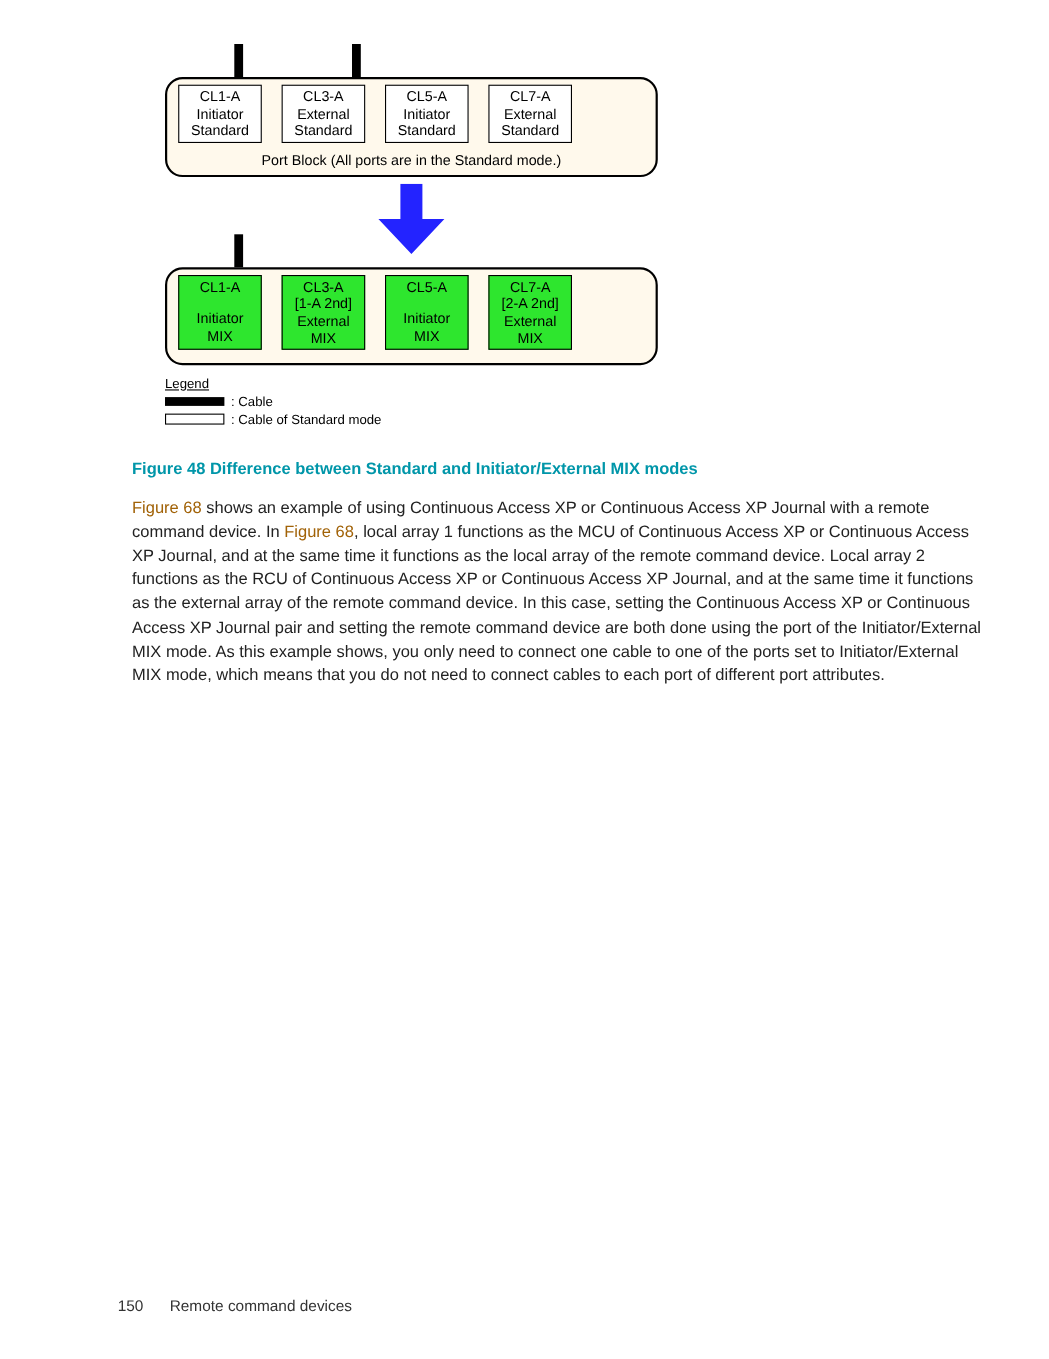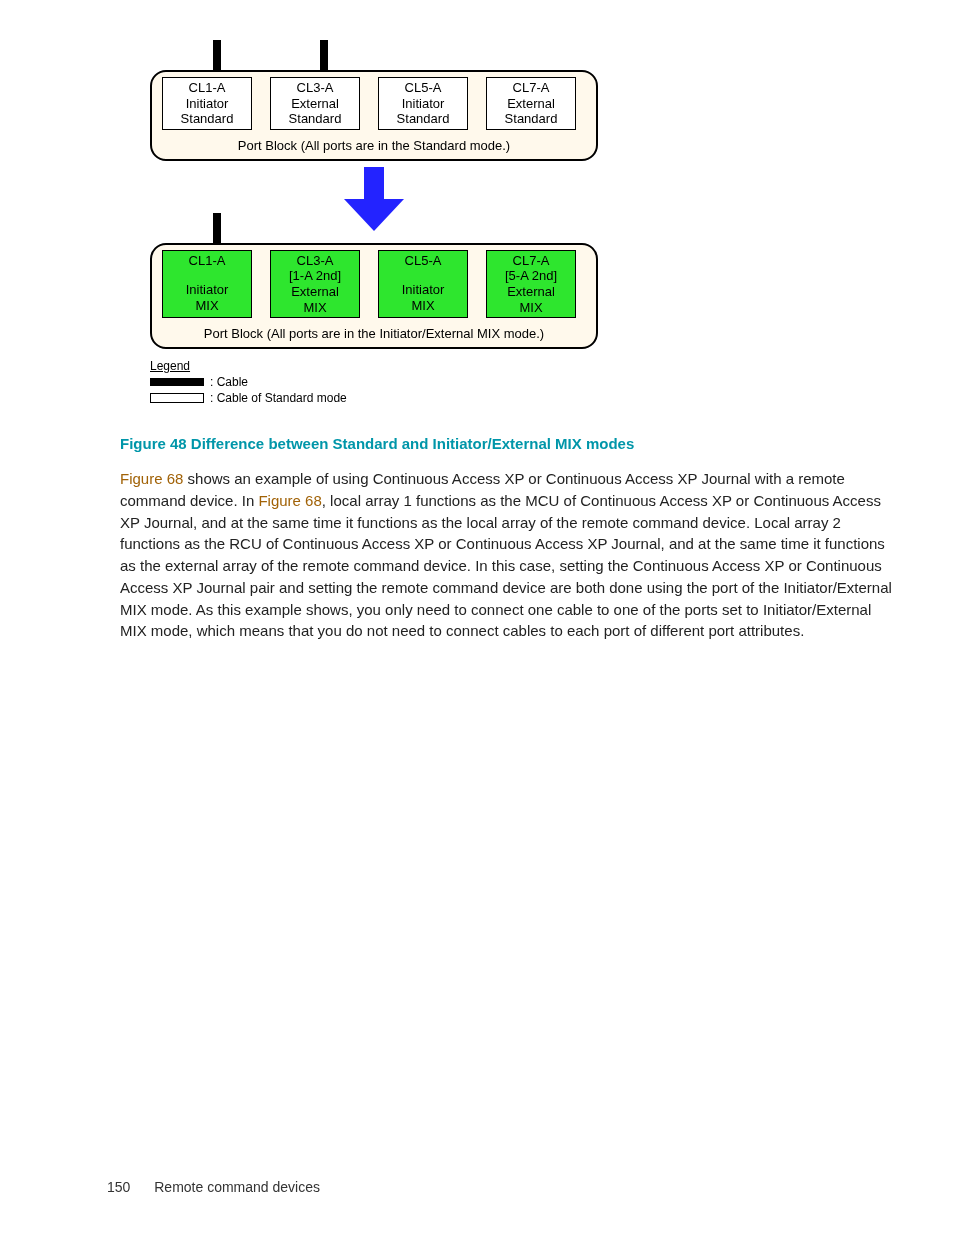--- a/index.html
+++ b/index.html
@@ -42,21 +42,21 @@
     box-sizing: border-box;
   }
   .port-block.cream { background: #FFF9EC; }
   .port-row {
     display: flex;
     gap: 18px;
     margin-bottom: 6px;
   }
   .port {
     border: 1px solid #000;
-    width: 90px;
+    width: 76px;
     box-sizing: border-box;
     text-align: center;
     font-size: 13px;
     line-height: 1.2;
     padding: 2px 0 2px 0;
     background: #fff;
   }
   .port.green {
     background: #2EE62E;
   }
@@ -204,26 +204,25 @@
             <span class="port-line">MIX</span>
           </div>
           <div class="port green">
             <span class="port-line">CL5-A</span>
             <span class="port-line spacer"></span>
             <span class="port-line">Initiator</span>
             <span class="port-line">MIX</span>
           </div>
           <div class="port green">
             <span class="port-line">CL7-A</span>
-            <span class="port-line">[5-A 2nd]</span>
+            <span class="port-line">[2-A 2nd]</span>
             <span class="port-line">External</span>
             <span class="port-line">MIX</span>
           </div>
         </div>
-        <div class="block-caption">Port Block (All ports are in the Initiator/External MIX mode.)</div>
       </div>
     </div>
 
     <div class="legend">
       <div class="legend-title">Legend</div>
       <div class="legend-row">
         <span class="swatch solid"></span>
         <span>: Cable</span>
       </div>
       <div class="legend-row">

